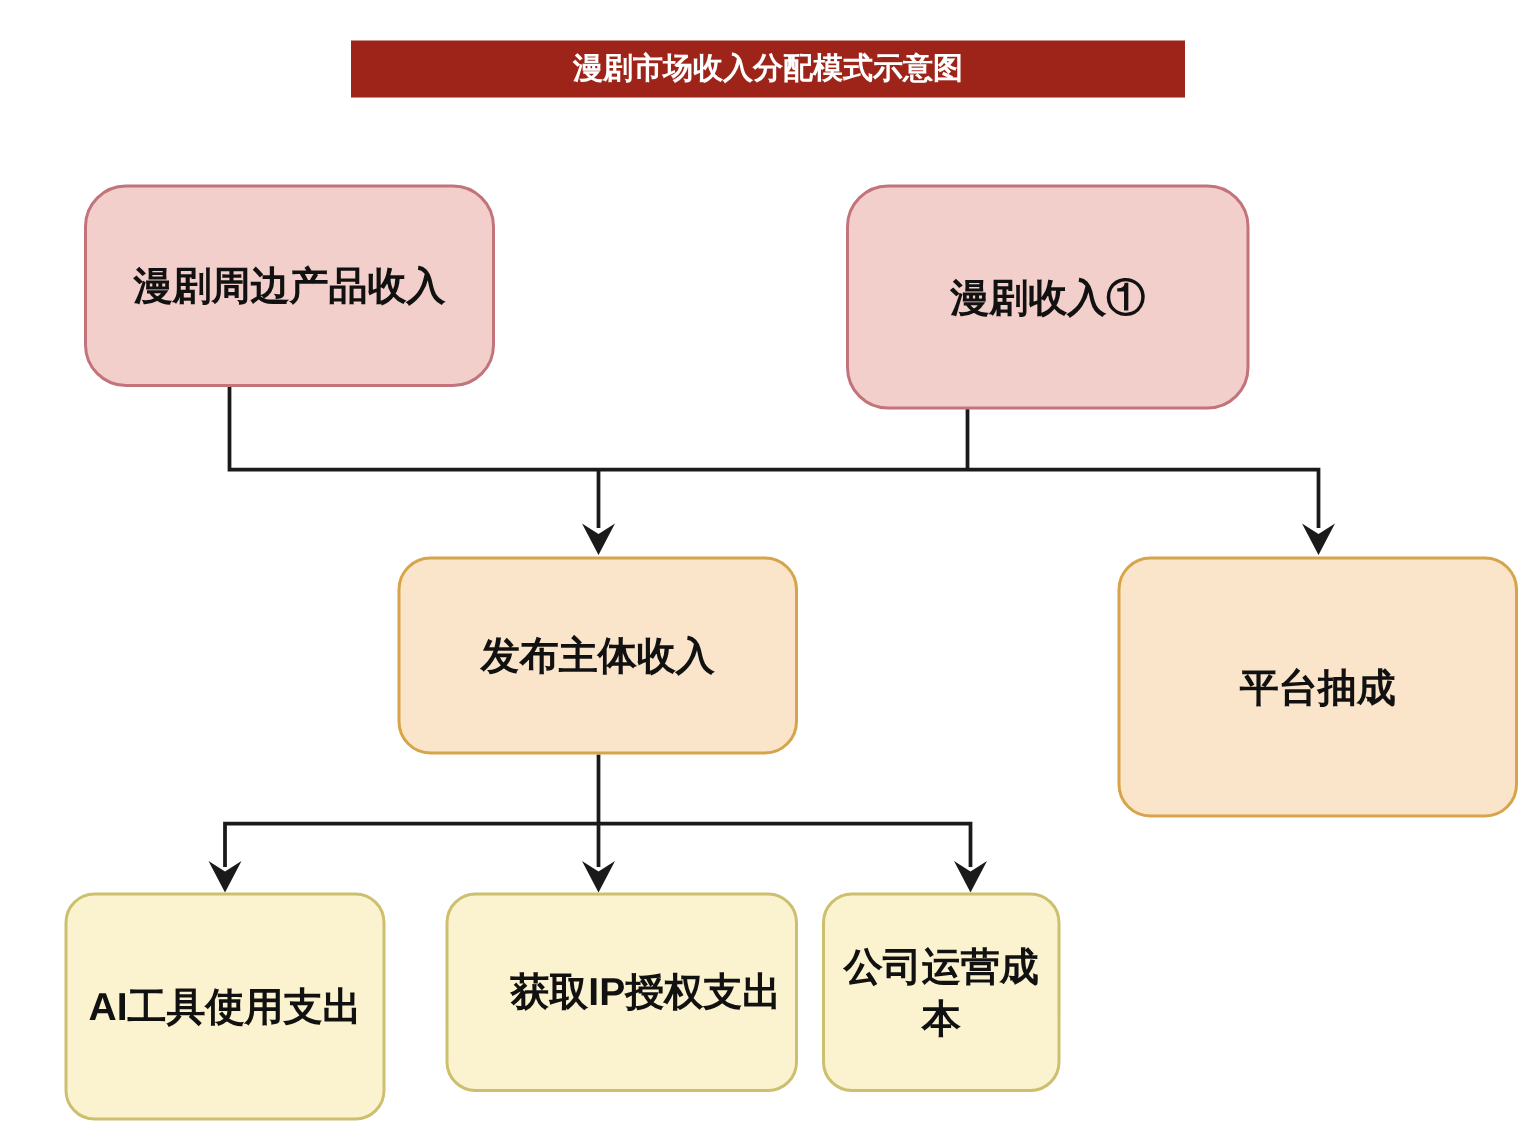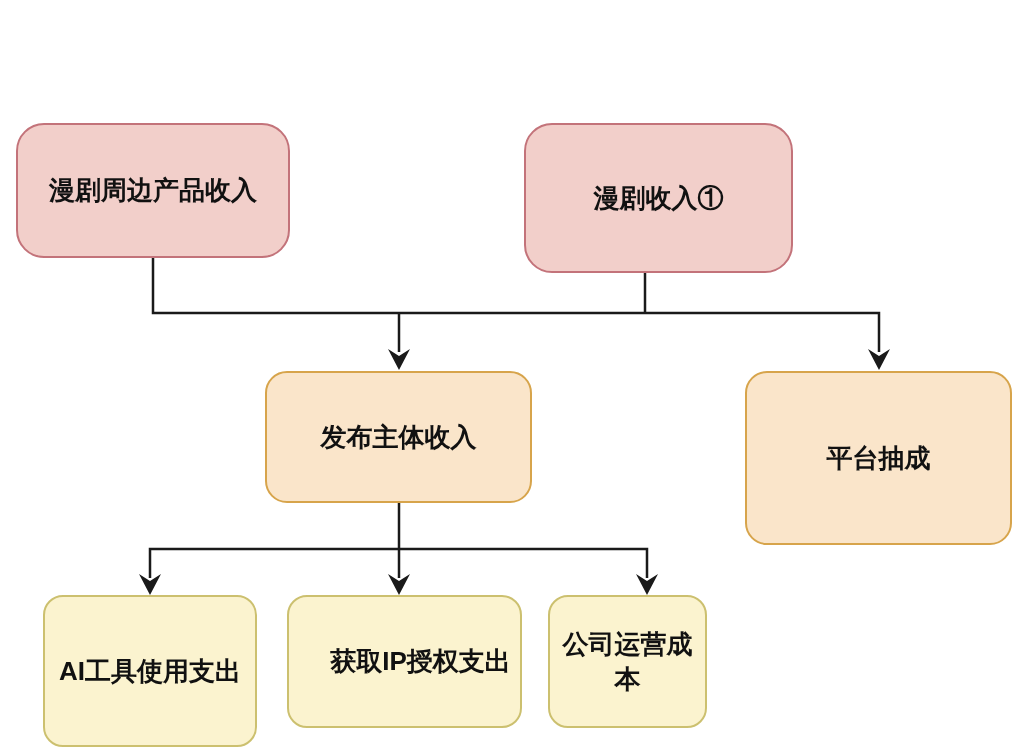--- a/index.html
+++ b/index.html
@@ -40,37 +40,38 @@
     font-size: 26px;
     font-weight: bold;
     color: var(--node_text, #111111);
     box-sizing: border-box;
     text-align: center;
   }
   .node.pink {
     background: var(--pink_fill, #f2cfca);
     border-color: var(--pink_border, #c3737a);
     border-radius: 28px;
+    margin-left: 40px;
   }
   .node.orange {
     background: var(--orange_fill, #fae5ca);
     border-color: var(--orange_border, #d7a44b);
     border-radius: 22px;
   }
   .node.yellow {
     background: var(--yellow_fill, #fbf3cf);
     border-color: var(--yellow_border, #ccc06f);
     border-radius: 20px;
   }
   .pos-merch     { left: 16px;  top: 123px; width: 274px; height: 135px; }
   .pos-drama     { left: 524px; top: 123px; width: 269px; height: 150px; font-family: Liberation Mono, monospace; }
   .pos-publisher { left: 265px; top: 371px; width: 267px; height: 132px; }
   .pos-platform  { left: 745px; top: 371px; width: 267px; height: 174px; }
   .pos-ai        { left: 43px;  top: 595px; width: 214px; height: 152px; }
-  .pos-ip        { left: 287px; top: 595px; width: 235px; height: 133px; padding-left: 32px; }
+  .pos-ip        { left: 297px; top: 595px; width: 235px; height: 133px; padding-left: 32px; }
   .pos-company   { left: 548px; top: 595px; width: 159px; height: 133px; }
   svg.links {
     position: absolute;
     left: 0;
     top: 0;
     width: 1024px;
     height: 753px;
     pointer-events: none;
   }
   svg.links .link {
@@ -82,20 +83,23 @@
   svg.links .head {
     fill: var(--connector, #1a1a1a);
     stroke: none;
   }
 </style>
 </head>
 <body>
 
 <div class="canvas">
 
+  <div class="title-bar">
+    <span>漫剧市场收入分配模式示意图</span>
+  </div>
 
   <svg class="links" viewBox="0 0 1024 753" xmlns="http://www.w3.org/2000/svg">
 
     <path class="link" d="M153,258 V313 H879 V352"></path>
     <path class="link" d="M645,258 V313"></path>
     <path class="link" d="M399,313 V352"></path>
     <path class="head" d="M388,349 L399,370 L410,349 L399,356 Z"></path>
     <path class="head" d="M868,349 L879,370 L890,349 L879,356 Z"></path>
 
     <path class="link" d="M399,503 V578"></path>

